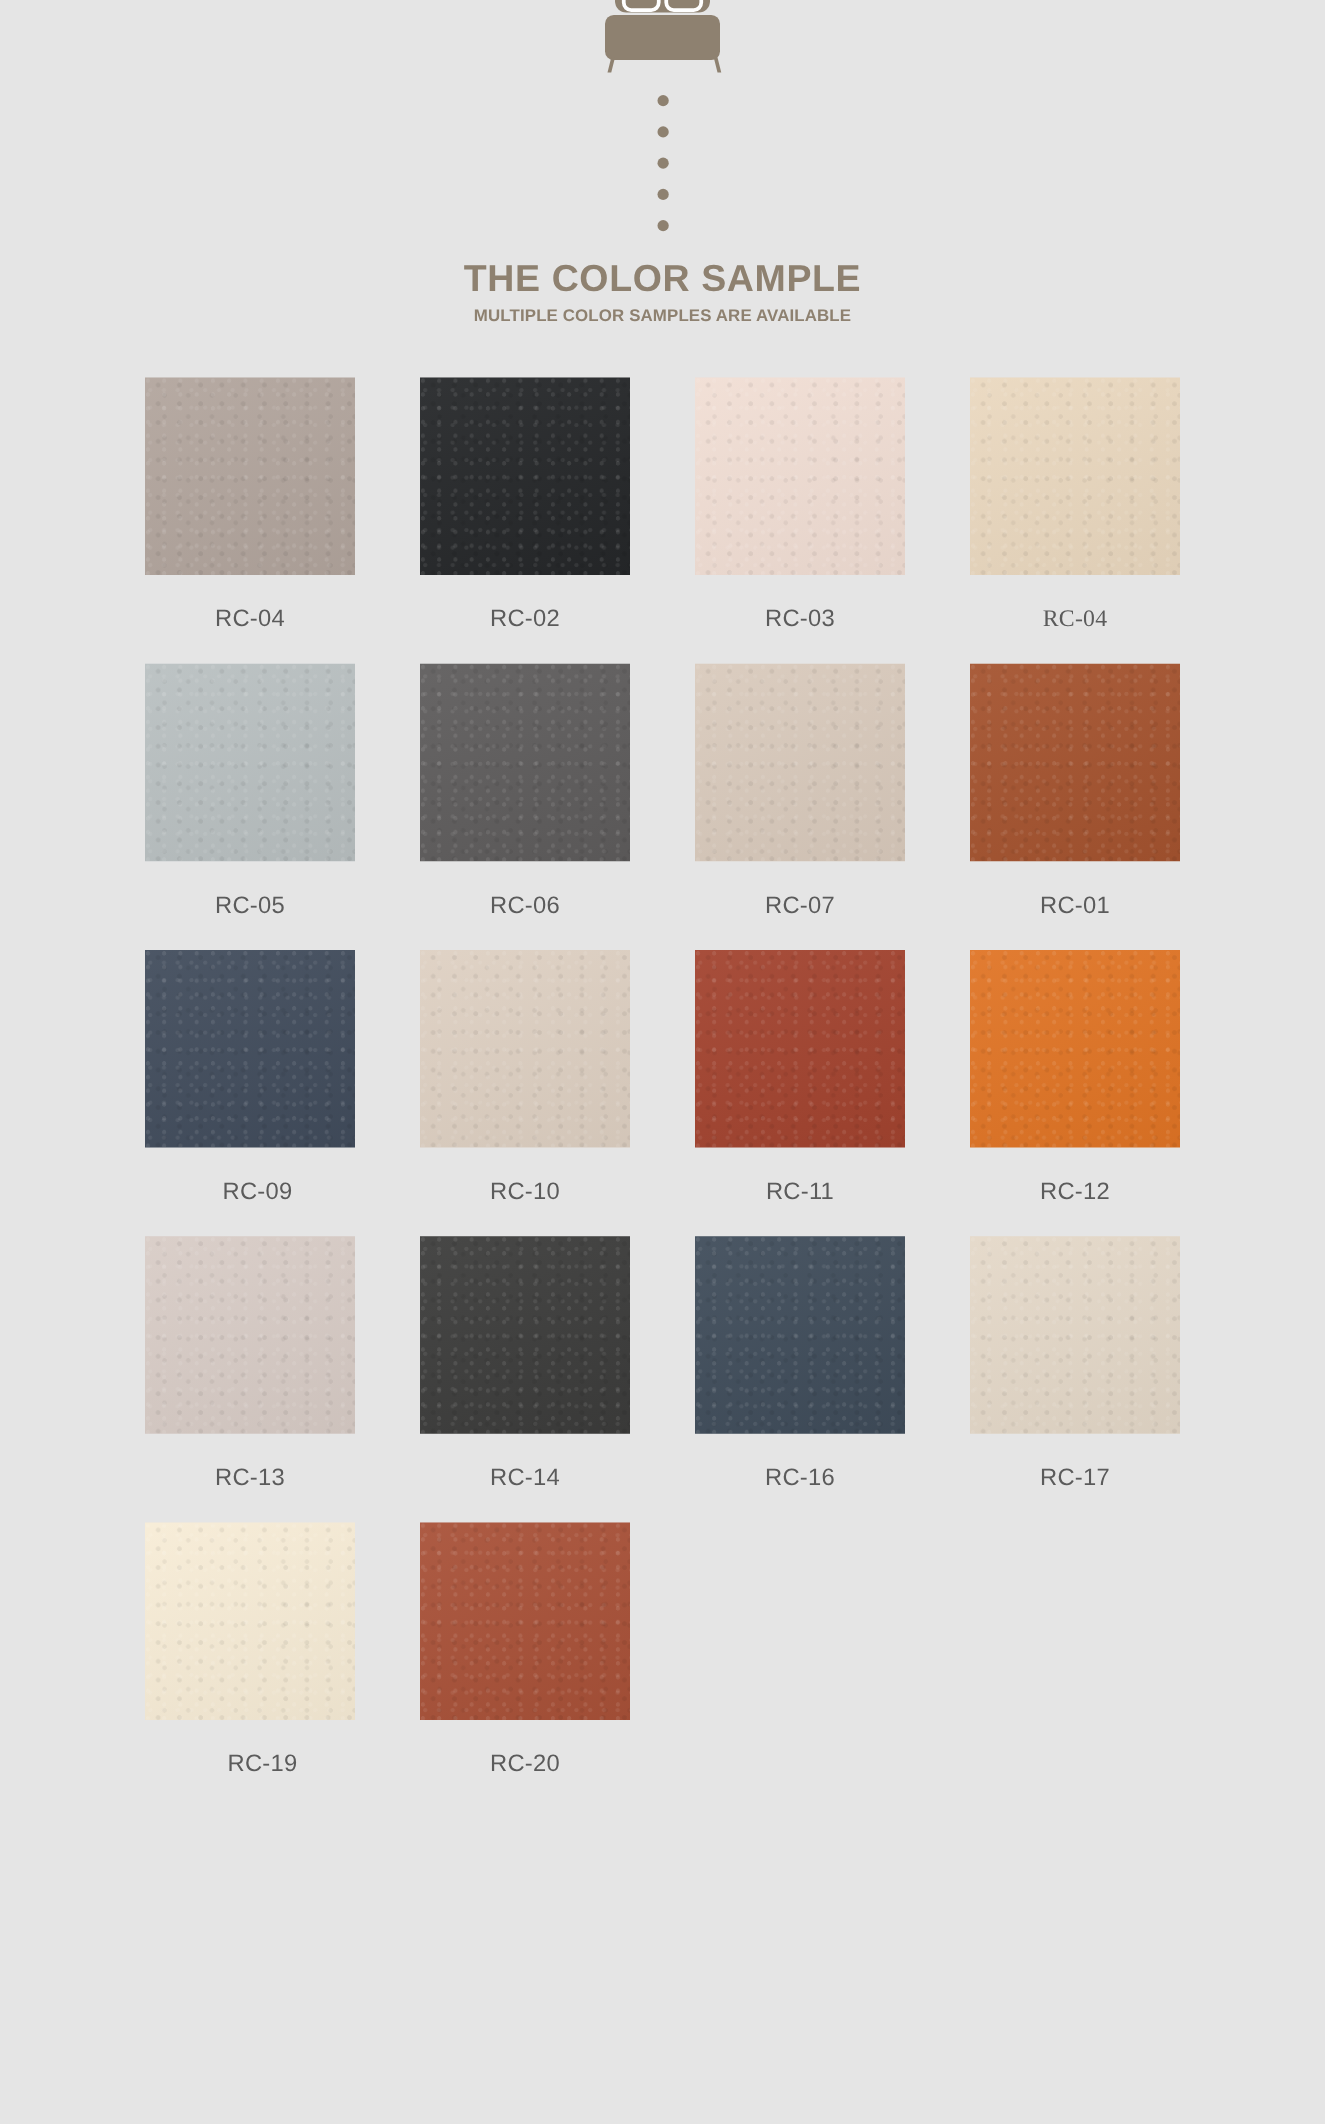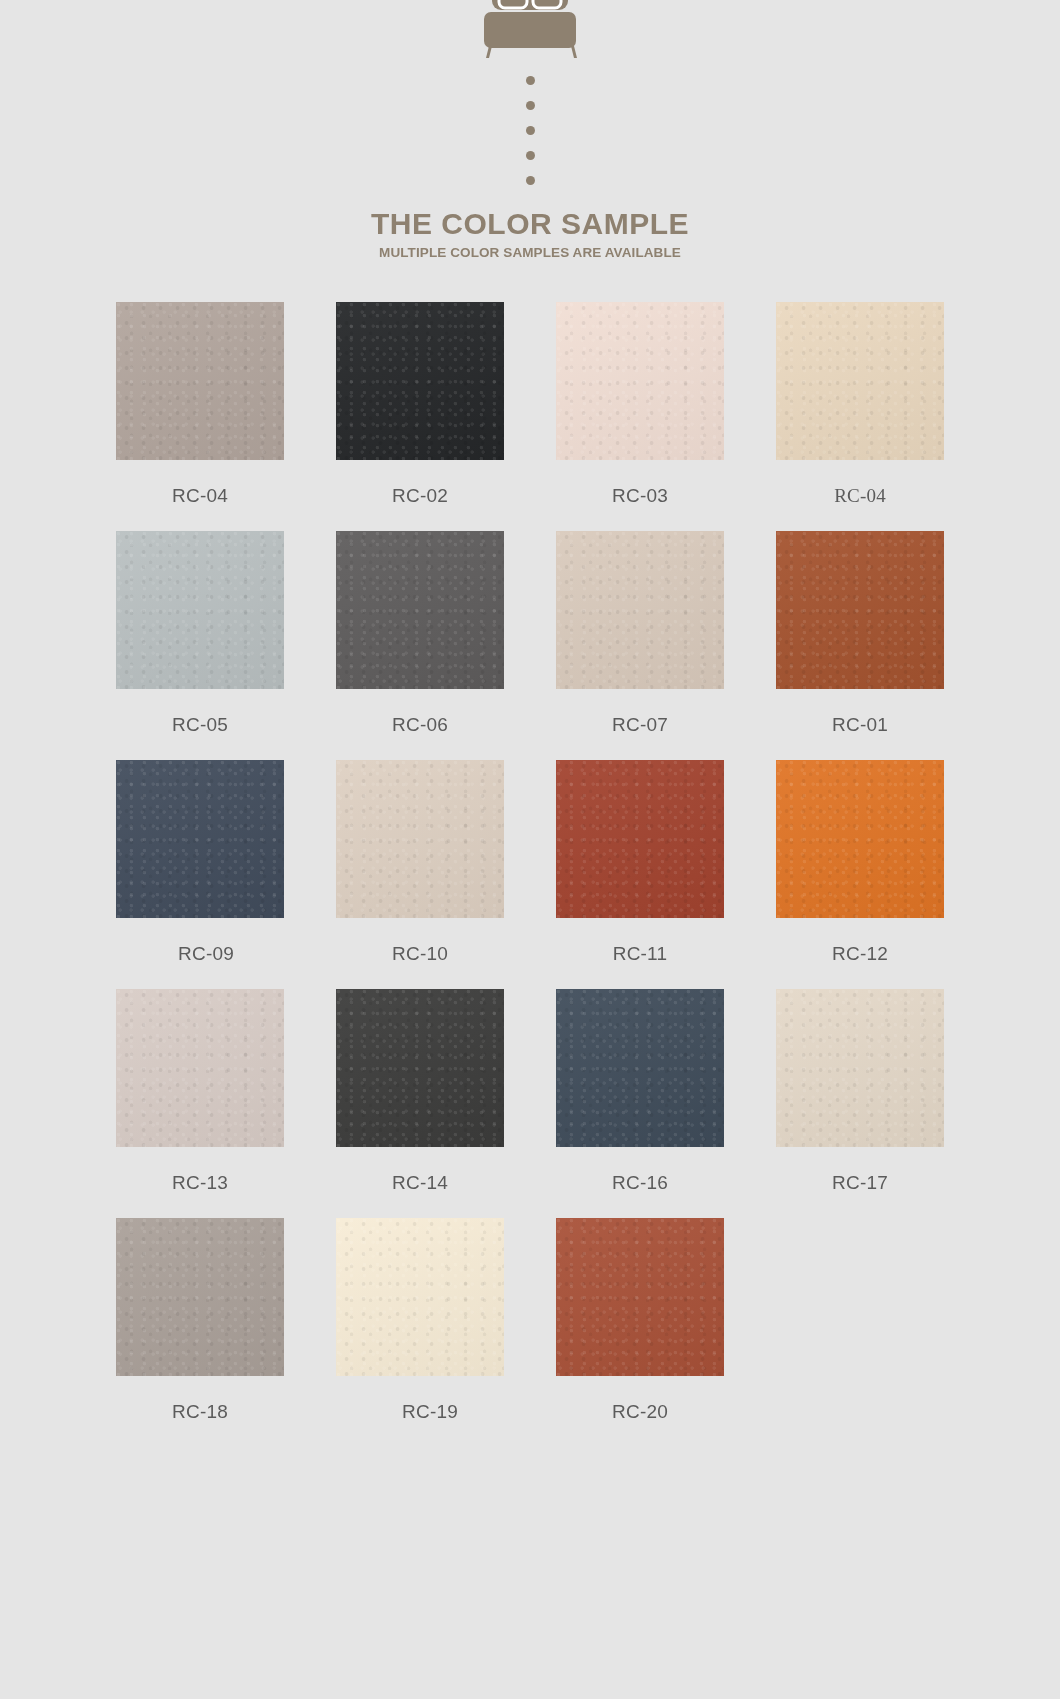--- a/index.html
+++ b/index.html
@@ -226,24 +226,20 @@
       </div>
       <div class="cell">
         <div class="swatch" style="background-color: rgb(63, 76, 90);"></div>
         <div class="swatch-label" style="color: rgb(91, 91, 91);">RC-16</div>
       </div>
       <div class="cell">
         <div class="swatch" style="background-color: rgb(228, 216, 200);"></div>
         <div class="swatch-label" style="color: rgb(91, 91, 91);">RC-17</div>
       </div>
       <div class="cell">
-        <div class="swatch" style="background-color: rgb(170, 160, 153);"></div>
-        <div class="swatch-label" style="color: rgb(91, 91, 91);">RC-18</div>
-      </div>
-      <div class="cell">
         <div class="swatch" style="background-color: rgb(247, 236, 214);"></div>
         <div class="swatch-label" style="color: rgb(91, 91, 91); margin-left: 20px;">RC-19</div>
       </div>
       <div class="cell">
         <div class="swatch" style="background-color: rgb(168, 81, 56);"></div>
         <div class="swatch-label" style="color: rgb(91, 91, 91);">RC-20</div>
       </div>
     </div>
 
 </div>

